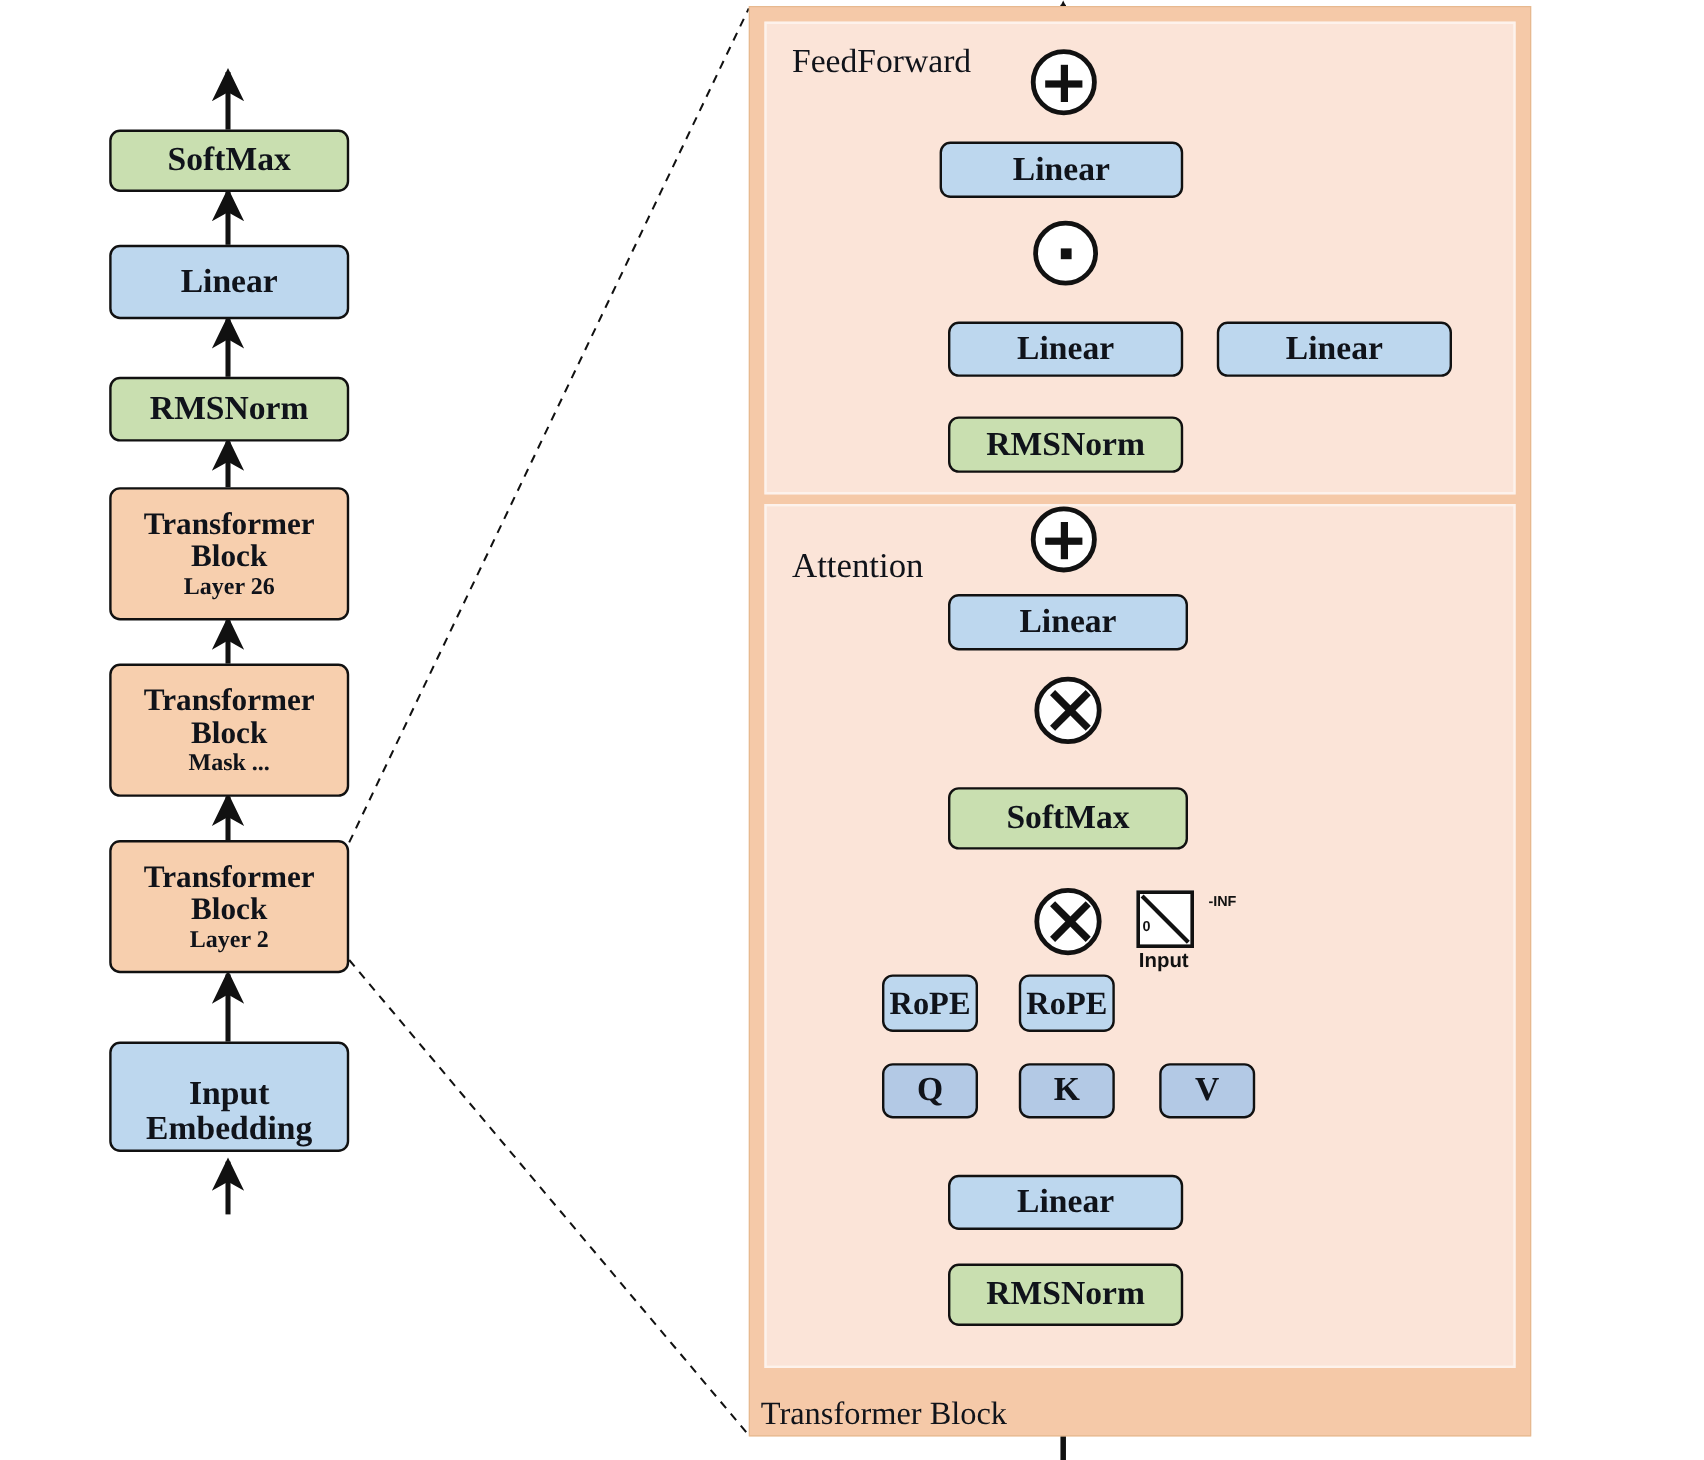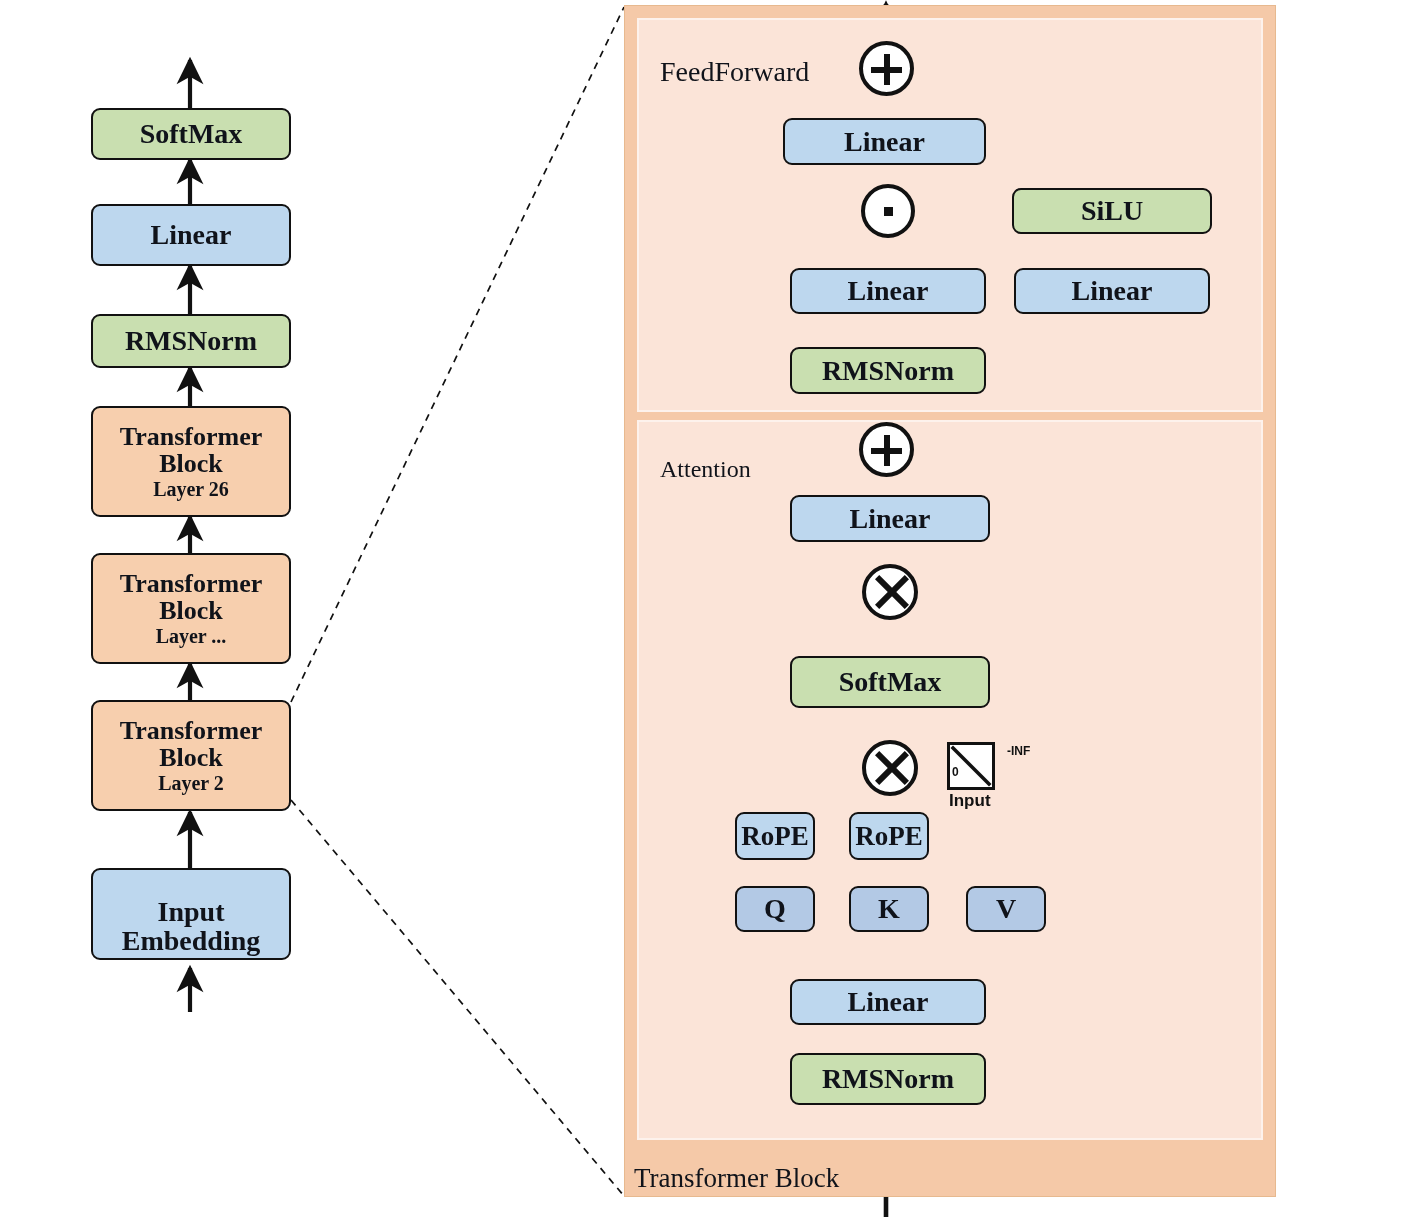--- a/index.html
+++ b/index.html
@@ -142,60 +142,57 @@
   <span class="lbl">RMSNorm</span>
 </div>
 
 <div class="node orange" style="left:91px;top:406px;width:200px;height:111px;font-size:26px;">
   <span class="lbl" style="max-width:170px;">Transformer Block</span>
   <span class="sub">Layer 26</span>
 </div>
 
 <div class="node orange" style="left:91px;top:553px;width:200px;height:111px;font-size:26px;">
   <span class="lbl" style="max-width:170px;">Transformer Block</span>
-  <span class="sub">Layer ...</span>
+  <span class="sub">Mask ...</span>
 </div>
 
 <div class="node orange" style="left:91px;top:700px;width:200px;height:111px;font-size:26px;">
   <span class="lbl" style="max-width:170px;">Transformer Block</span>
   <span class="sub">Layer 2</span>
 </div>
 
 <div class="node blue" style="left:91px;top:868px;width:200px;height:92px;font-size:28px;">
   <span class="lbl" style="max-width:160px;margin-top:24px;">Input Embedding</span>
 </div>
 
 <div class="panel-outer" style="left:624px;top:5px;width:652px;height:1192px;"></div>
 
 <div class="panel-inner" style="left:637px;top:18px;width:626px;height:394px;"></div>
 
 <div class="panel-inner" style="left:637px;top:420px;width:626px;height:720px;"></div>
 
-<div class="panel-title" style="left:660px;top:56px;font-size:28px;">FeedForward</div>
-
-<div class="panel-title" style="left:660px;top:456px;font-size:24px;">Attention</div>
+<div class="panel-title" style="left:660px;top:36px;font-size:28px;">FeedForward</div>
+
+<div class="panel-title" style="left:660px;top:456px;font-size:29px;">Attention</div>
 
 <div class="panel-title" style="left:634px;top:1163px;font-size:27px;">Transformer Block</div>
 
 <div class="op" style="left:859px;top:41px;width:55px;height:55px;">
   <span class="bar" style="left:8px;top:21.5px;width:31px;height:6px;"></span>
   <span class="bar" style="left:20.5px;top:9px;width:6px;height:31px;"></span>
 </div>
 
 <div class="node blue" style="left:783px;top:118px;width:203px;height:47px;font-size:28px;">
   <span class="lbl">Linear</span>
 </div>
 
 <div class="op" style="left:861px;top:184px;width:54px;height:54px;">
   <span class="bar" style="left:19px;top:19px;width:9px;height:9px;"></span>
 </div>
 
-<div class="node green" style="left:1012px;top:188px;width:200px;height:46px;font-size:28px;">
-  <span class="lbl">SiLU</span>
-</div>
 
 <div class="node blue" style="left:790px;top:268px;width:196px;height:46px;font-size:28px;">
   <span class="lbl">Linear</span>
 </div>
 
 <div class="node blue" style="left:1014px;top:268px;width:196px;height:46px;font-size:28px;">
   <span class="lbl">Linear</span>
 </div>
 
 <div class="node green" style="left:790px;top:347px;width:196px;height:47px;font-size:28px;">

